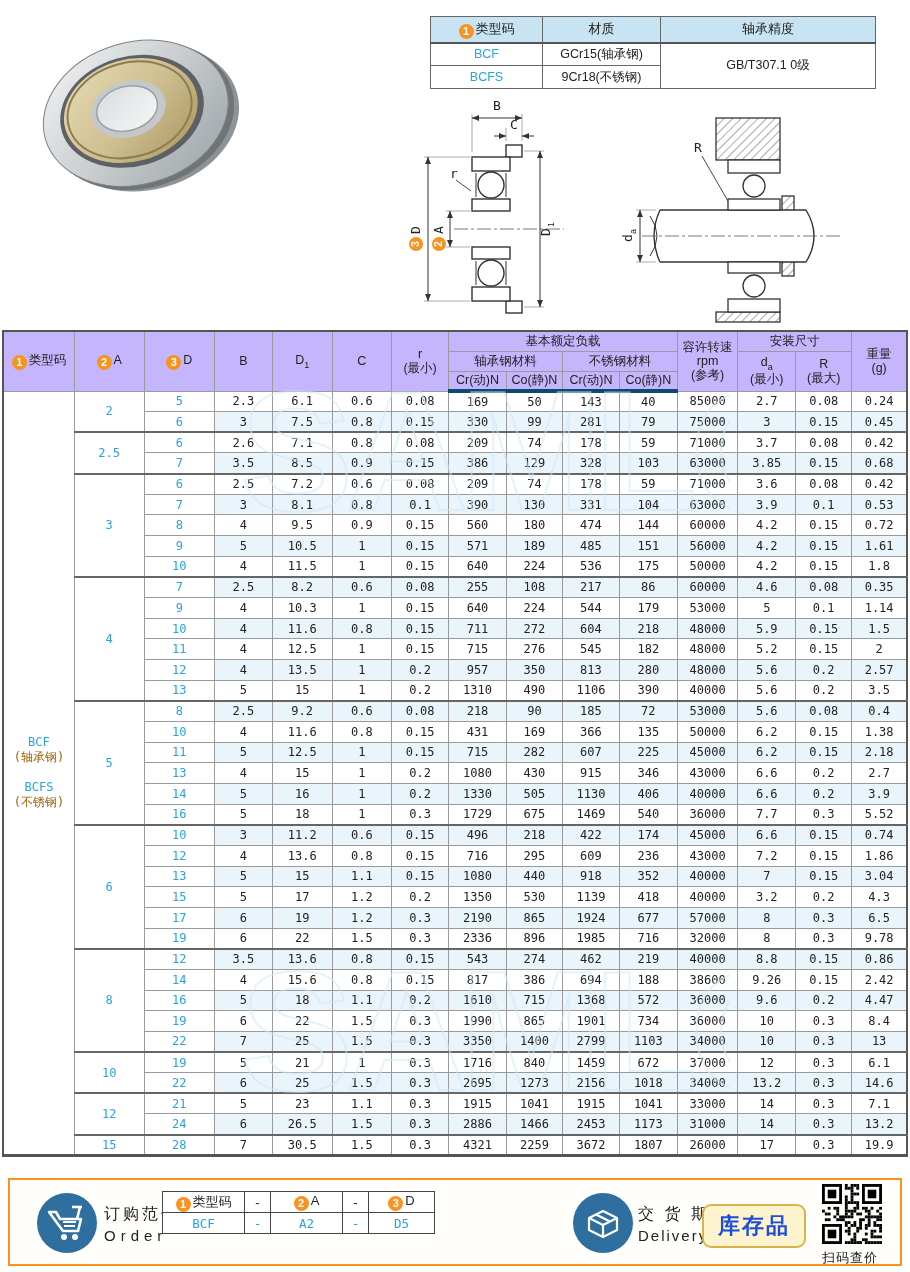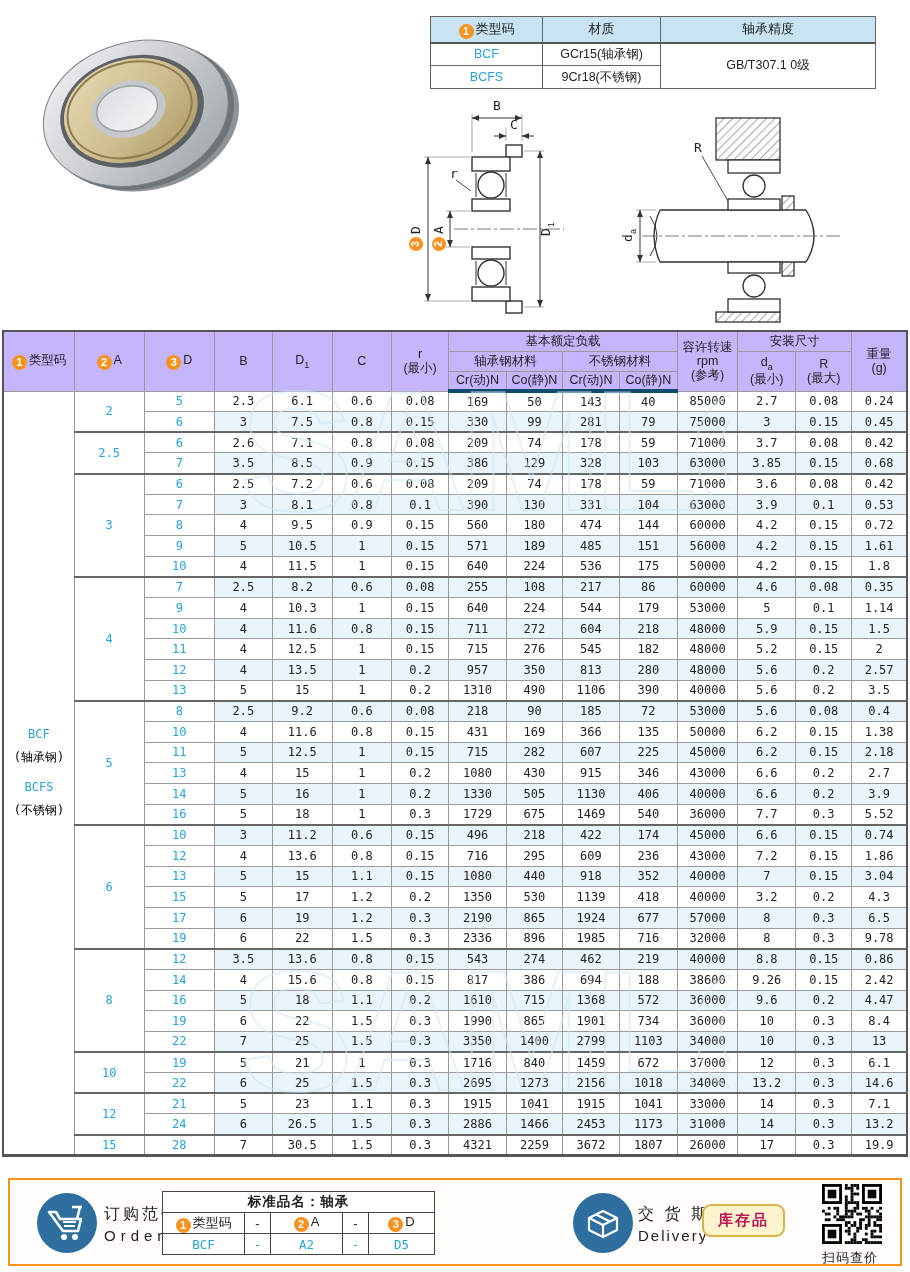--- a/index.html
+++ b/index.html
@@ -36,21 +36,21 @@
   .main-table thead th { background:#c4b5fd; font-weight:normal; font-size:12.5px;
                 height:20px; line-height:1.15; }
   .main-table thead tr:last-child th { border-bottom:4px solid #0c4a6e; }
   .main-table tbody td { height:20.6px; font-size:12px; background:#fff;
                 font-family:"DejaVu Sans Mono","DejaVu Sans",monospace; }
   .main-table td.stripe { background:#e9f4fb; }
   .main-table td.group-end { border-bottom:2px solid #666; }
   .typecode-cell { font-family:"Liberation Sans","DejaVu Sans",sans-serif; font-size:12px;
                    vertical-align:middle; background:#fff; }
   .tc-code { color:#29a3dc; }
-  .tc-sub { color:#000000;margin-top:8px; }
+  .tc-sub { color:#a16207; }
   .tc-gap { margin-top:14px; }
   .sub2 { font-size:9px; }
 
   
   .watermark { position:absolute; pointer-events:none; opacity:.55; }
 
   
   .footer { position:absolute; left:8px; top:1178px; width:894px; height:88px;
             border:2px solid #f7941d; background:#fffefb; }
   .icon-circle { position:absolute; width:62px; height:62px; }
@@ -61,21 +61,21 @@
   .order-table { position:absolute; left:152px; top:11px; border-collapse:collapse;
                  font-size:13px; background:#fff; }
   .order-table td { border:1.5px solid #444; text-align:center; height:21px; padding:0 4px; }
   .ot-title { font-size:13.5px; font-weight:bold; letter-spacing:1px; }
   .order-table .c1 { width:82px; } .order-table .cd { width:26px; }
   .order-table .c2 { width:72px; } .order-table .c3 { width:66px; }
   .order-table tr.ex td { color:#29a3dc; font-family:"DejaVu Sans Mono",monospace; font-size:12.5px; }
 
   .stock-badge { position:absolute; left:692px; top:24px; padding:5px 14px;
                  background:#fdf3cd; border:2px solid #d9b44a; border-radius:9px;
-                 font-size:15px; font-weight:bold; color:#be185d; letter-spacing:2px; }
+                 font-size:22px; font-weight:bold; color:#1d4ed8; letter-spacing:2px; }
   .qr-wrap { position:absolute; left:812px; top:4px; text-align:left; }
   .qr-caption { font-size:13px; margin-top:1px; letter-spacing:1px; }
 </style>
 </head>
 <body>
 
 <div class="page">
 
   <svg class="photo" width="250" height="195" viewBox="0 0 250 195">
     <defs>
@@ -891,23 +891,20 @@
       <line x1="36" y1="15" x2="46" y2="15" stroke="#fff" stroke-width="2.6"></line>
       <line x1="44" y1="15" x2="41" y2="27" stroke="#fff" stroke-width="2.6"></line>
     </svg>
     <div class="f-label" style="left:94px; top:22px">
       <div class="cn">订购范例</div>
       <div class="en">Order</div>
     </div>
 
     <table class="order-table">
       <tbody>
-          <tr>
-            <td colspan="5" class="ot-title">标准品名：轴承</td>
-          </tr>
       <tr>
         <td class="c1"><span class="badge">1</span><span>类型码</span></td>
         <td class="cd">-</td>
         <td class="c2"><span class="badge">2</span><span>A</span></td>
         <td class="cd">-</td>
         <td class="c3"><span class="badge">3</span><span>D</span></td>
       </tr>
       <tr class="ex">
         <td>BCF</td>
         <td>-</td>

